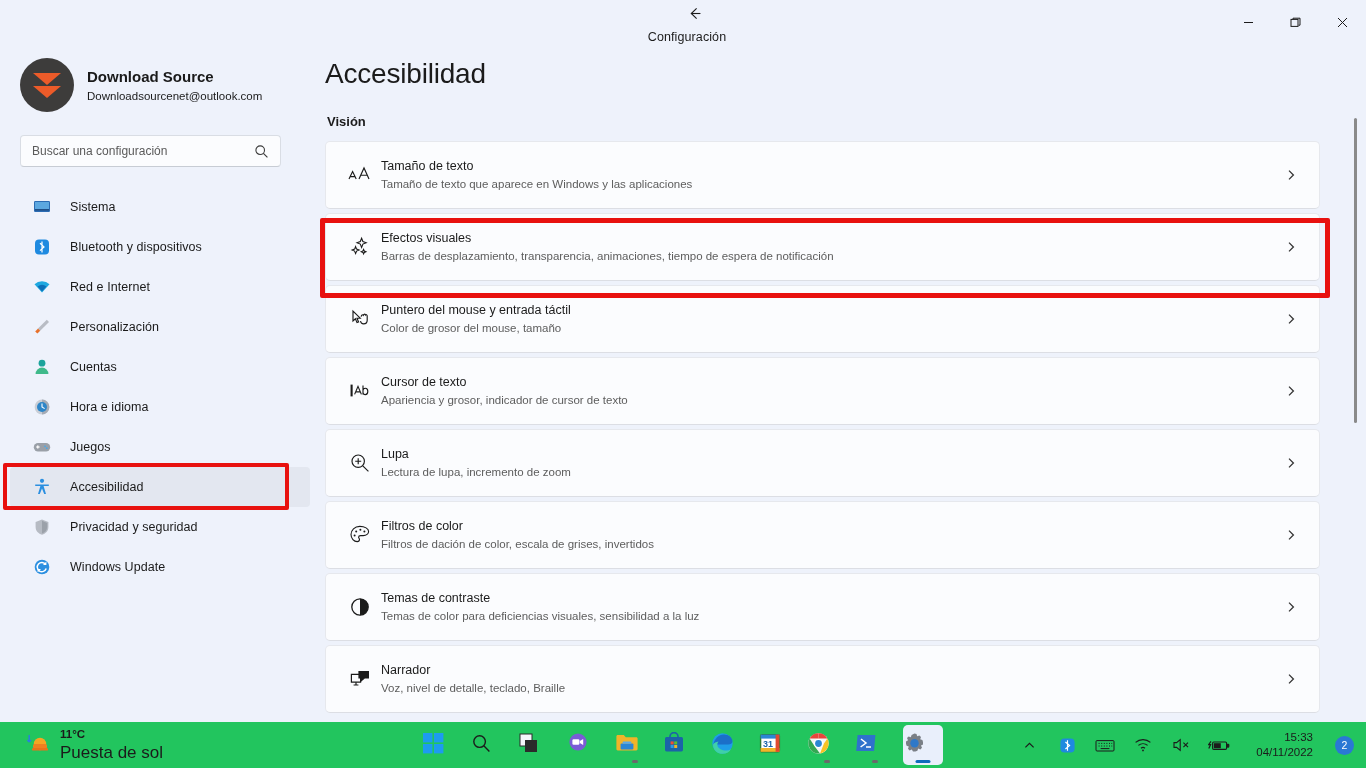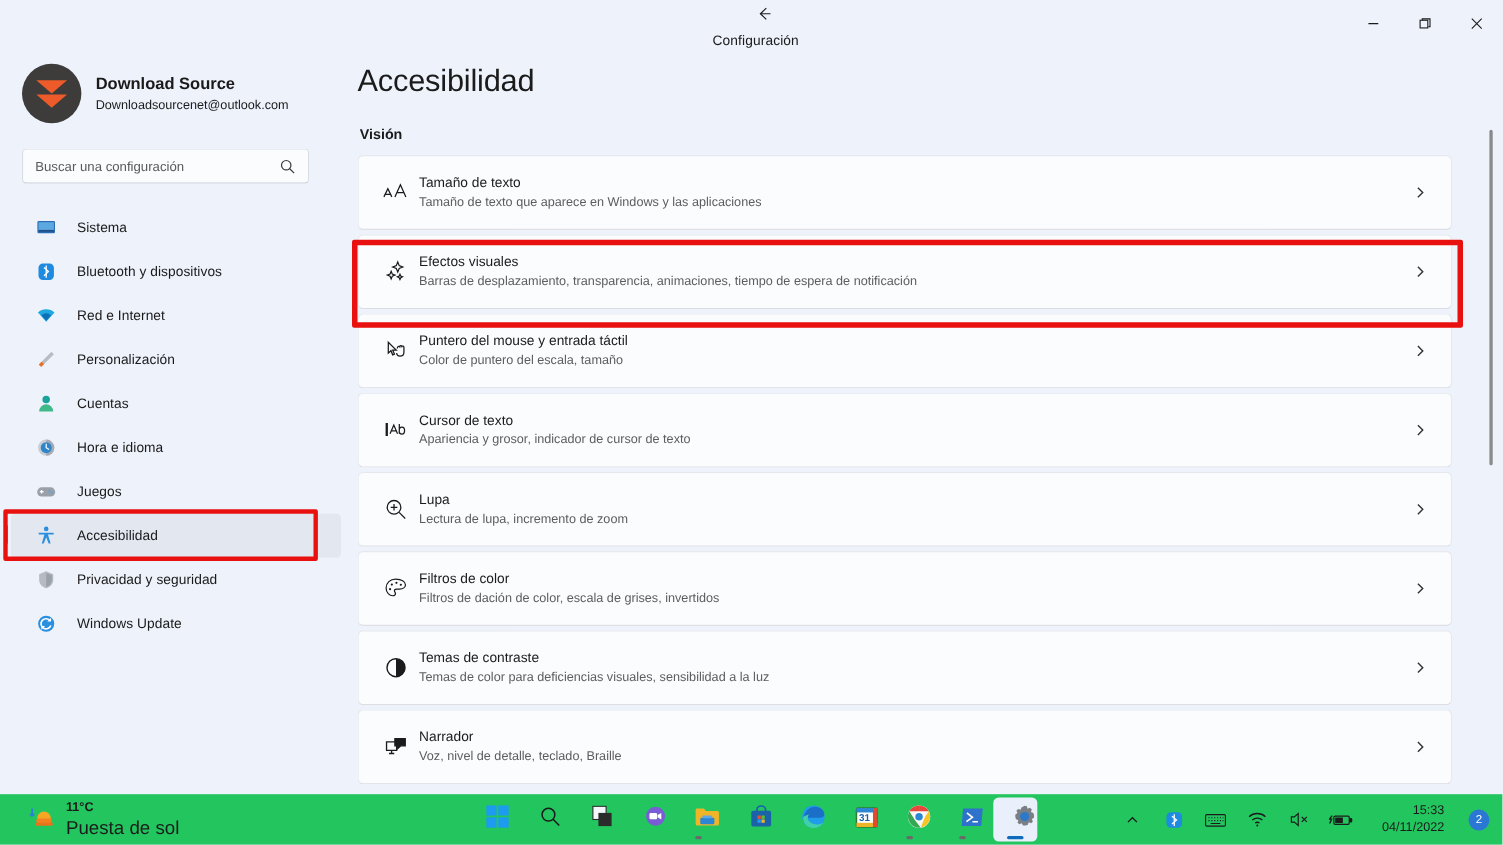--- a/index.html
+++ b/index.html
@@ -172,21 +172,21 @@
   .weather-temp { font-size: 11.5px; font-weight: bold; color: #1b1b1b; }
   .weather-desc { font-size: 17px; color: #1b1b1b; }
 
   .tb-center {
     position: absolute; left: 50%; transform: translateX(-50%);
     display: flex; align-items: center; gap: 8px;
   }
   .tb-app {
     position: relative;
     width: 40px; height: 40px; border-radius: 5px;
-    display: flex; align-items: center; justify-content: flex-end;
+    display: flex; align-items: center; justify-content: flex-start;
   }
   .tb-app.active { background: #e9effb; }
   .tb-app .dot {
     position: absolute; bottom: 2px; left: 50%; transform: translateX(-50%);
     width: 6px; height: 3px; border-radius: 2px; background: #6a6a6a;
   }
   .tb-app.active .dot { width: 15px; background: #0f6cbd; }
 
   .tray {
     position: absolute; right: 0; display: flex; align-items: center;
@@ -430,21 +430,21 @@
 
     <div class="card">
       <span class="card-ico">
         <svg width="24" height="24" viewBox="0 0 24 24" fill="none" stroke="#1b1b1b" stroke-width="1.15">
           <path d="M5 4.2 L5 14 L7.4 11.8 L9 15.6 L10.6 14.9 L9 11.2 L12.2 11.2 Z"></path>
           <path d="M13.2 9.8 C13.2 8 14.6 7.4 15.4 8.2 C15.4 7 17 6.8 17.4 8 C17.9 7.2 19.2 7.6 19.2 9 L19.2 13.2 C19.2 15.6 17.6 16.8 15.6 16.8 C13.8 16.8 12.6 15.6 12.6 14"></path>
         </svg>
       </span>
       <div class="card-txt">
         <div class="card-title">Puntero del mouse y entrada táctil</div>
-        <div class="card-sub">Color de puntero del escala, tamaño</div>
+        <div class="card-sub">Color de grosor del mouse, tamaño</div>
       </div>
       <span class="card-chev">
         <svg width="12" height="12" viewBox="0 0 12 12" fill="none" stroke="#343434" stroke-width="1.3">
           <path d="M4 1.6 L8.4 6 L4 10.4"></path>
         </svg>
       </span>
     </div>
 
     <div class="card">
       <span class="card-ico">

